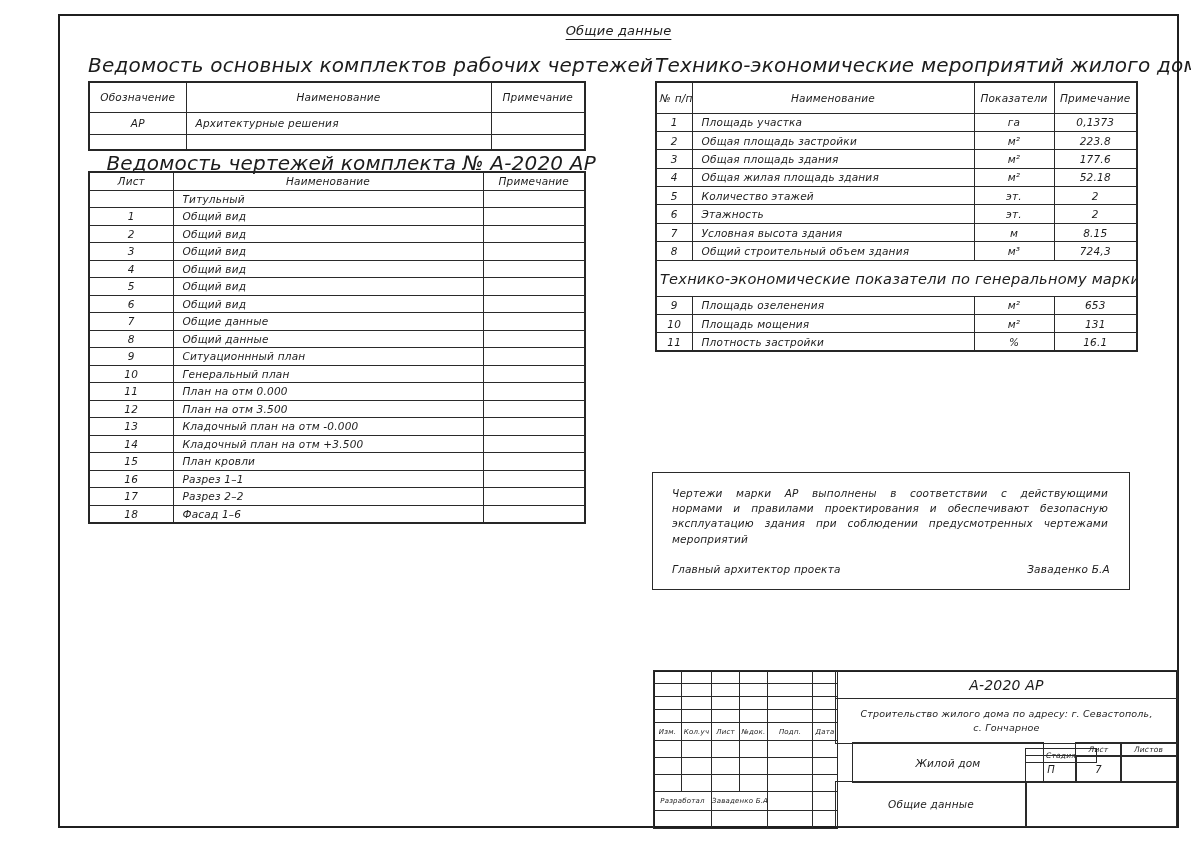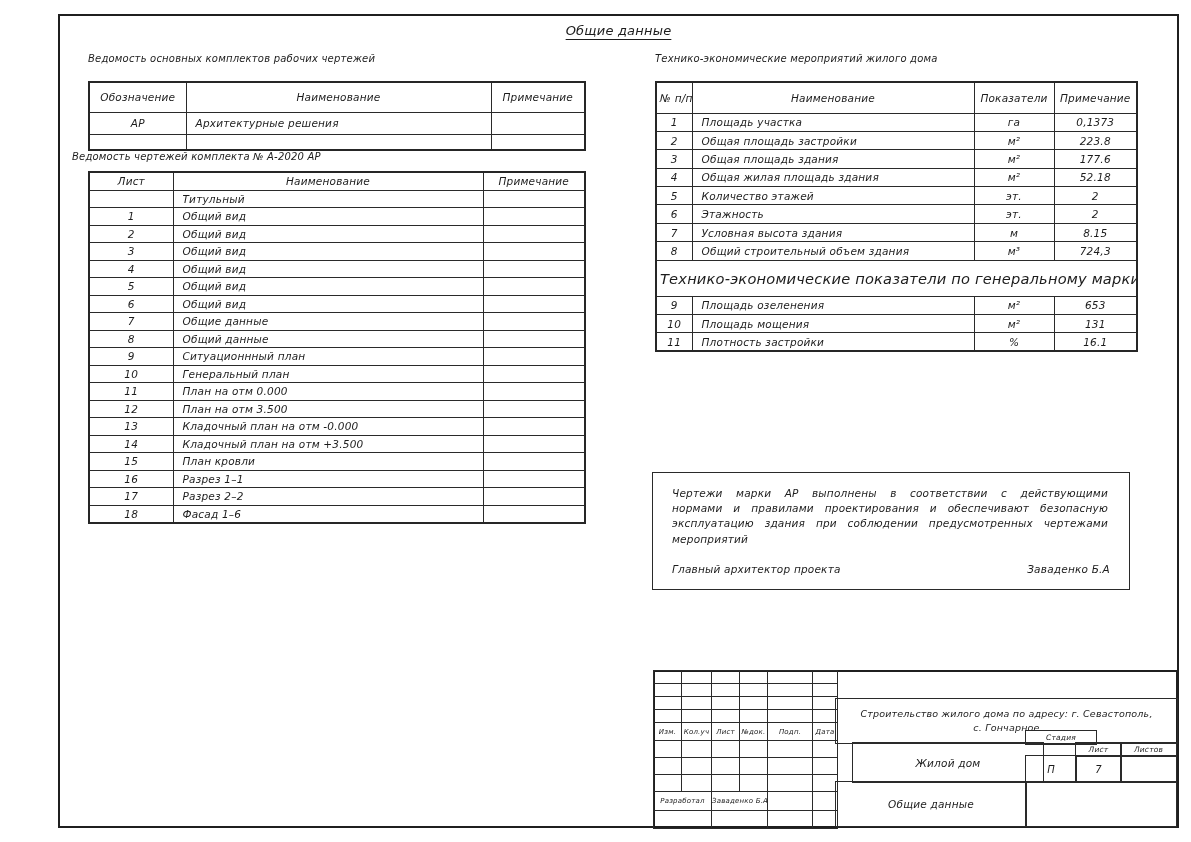--- a/index.html
+++ b/index.html
@@ -7,23 +7,23 @@
   .sheet {
     position:relative; width:1191px; height:842px; background:#fff;
     font-family:"DejaVu Sans", sans-serif; font-style:italic; color:#1c1c1c;
     outline:1px solid #dcdcdc; overflow:hidden; letter-spacing:.2px;
   }
   .frame { position:absolute; left:58px; top:14px; width:1121px; height:814px;
     border:2px solid #1f1f1f; }
   .pgtitle { position:absolute; left:58px; top:23px; width:1121px; text-align:center;
     font-size:13px; }
   .pgtitle span { text-decoration:underline; text-underline-offset:4px; }
-  .sec-title { position:absolute; text-align:left; font-size:10px; white-space:nowrap; }
+  .sec-title { position:absolute; text-align:right; font-size:20px; white-space:nowrap; }
   #t1-title { left:88px; top:53px; width:496px; }
-  #t2-title { left:72px; top:151px; width:496px;font-style:italic; }
+  #t2-title { left:100px; top:151px; width:496px;font-style:italic; }
   #tep-title { left:655px; top:53px; width:481px; }
 
   table.dtab { position:absolute; border-collapse:collapse; table-layout:fixed;
     font-size:10.5px; font-style:italic; border:2px solid #262626; }
   table.dtab th, table.dtab td { border:1px solid #2a2a2a; padding:0 3px;
     font-weight:normal; overflow:hidden; white-space:nowrap; vertical-align:middle; }
   .c { text-align:center; } .l { text-align:left; padding-left:9px !important; }
 
   #t1 { left:88px; top:81px; width:496px; }
   #t1 thead tr { height:30px;margin-left:47px; }
@@ -54,21 +54,21 @@
     table-layout:fixed; width:184px; font-size:7px; font-style:italic; }
   .tbl-left td { border:1px solid #2a2a2a; padding:0; text-align:center;
     overflow:hidden; white-space:nowrap;margin-top:17px; }
   .tbl-left tr.h13 { height:13px; } .tbl-left tr.h18 { height:18px; }
   .tbl-left tr.h17 { height:17px; } .tbl-left tr.h19 { height:19px; }
   .docnum { left:180px; top:-2px; width:343px; height:29px; font-size:14px; }
   .project { left:180px; top:26px; width:343px; height:46px; font-size:9.5px;
     line-height:1.5; padding:16px 24px; white-space:normal; }
   .objcell { left:197px; top:70px; width:192px; height:41px; font-size:10.5px; }
   .sh { font-size:7.5px; }
-  .stage-h { left:370px; top:58px; width:72px; height:15px; }
+  .stage-h { left:370px; top:76px; width:72px; height:15px; }
   .sheetl-h { left:420px; top:70px; width:47px; height:15px; }
   .sheets-h { left:465px; top:70px; width:57px; height:15px; }
   .stage-v { left:370px; top:83px; width:52px; height:28px; font-size:10px; }
   .sheetl-v { left:420px; top:83px; width:47px; height:28px; font-size:10px; }
   .sheets-v { left:465px; top:83px; width:57px; height:28px; font-size:10px; }
   .shname { left:180px; top:109px; width:192px; height:46px; font-size:10.5px; }
   .shname-r { left:370px; top:109px; width:152px; height:46px; }
 </style>
 </head>
 <body>
@@ -401,20 +401,21 @@
       </tr>
       <tr class="h18">
         <td colspan="2"></td>
             <td colspan="2"></td>
             <td></td>
             <td></td>
       </tr>
     </tbody>
       </table>
 
+    <div class="cell docnum">А-2020 АР</div>
     <div class="cell project">Строительство жилого дома по адресу: г. Севастополь, с. Гончарное</div>
     <div class="cell objcell">Жилой дом</div>
     <div class="cell sh stage-h">Стадия</div>
     <div class="cell sh sheetl-h">Лист</div>
     <div class="cell sh sheets-h">Листов</div>
     <div class="cell stage-v">П</div>
     <div class="cell sheetl-v">7</div>
     <div class="cell sheets-v"></div>
     <div class="cell shname">Общие данные</div>
     <div class="cell shname-r"></div>

